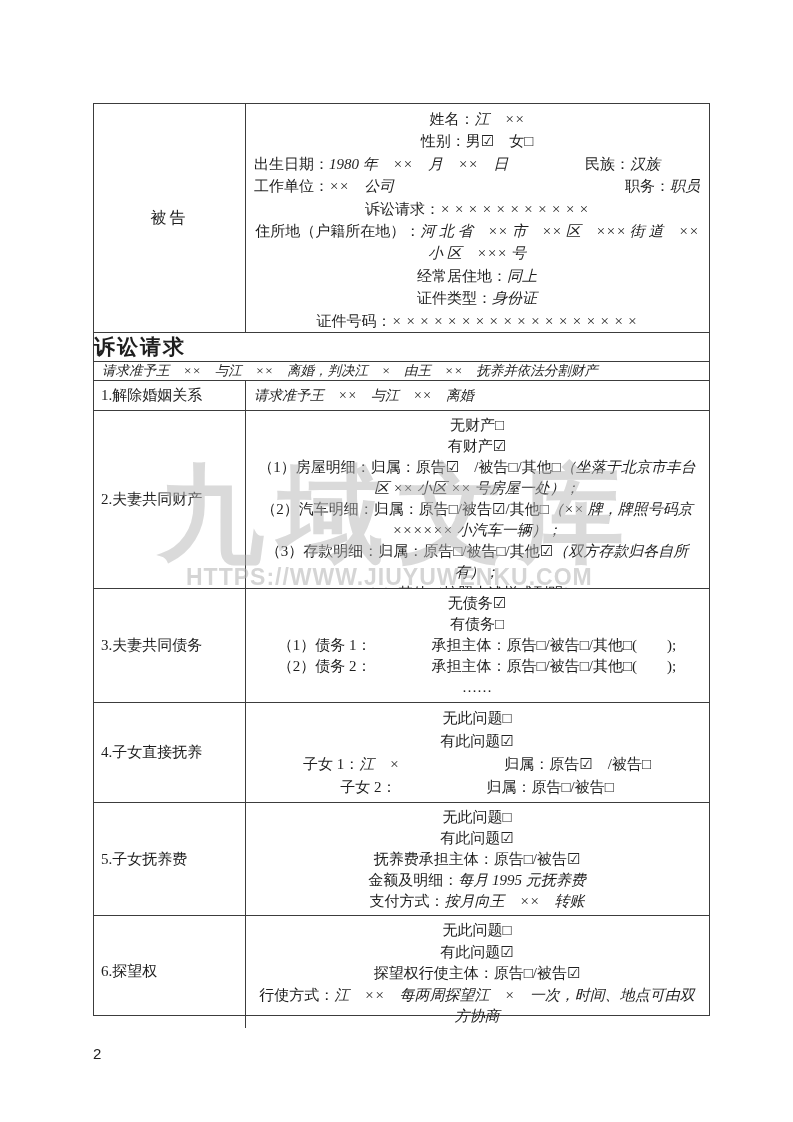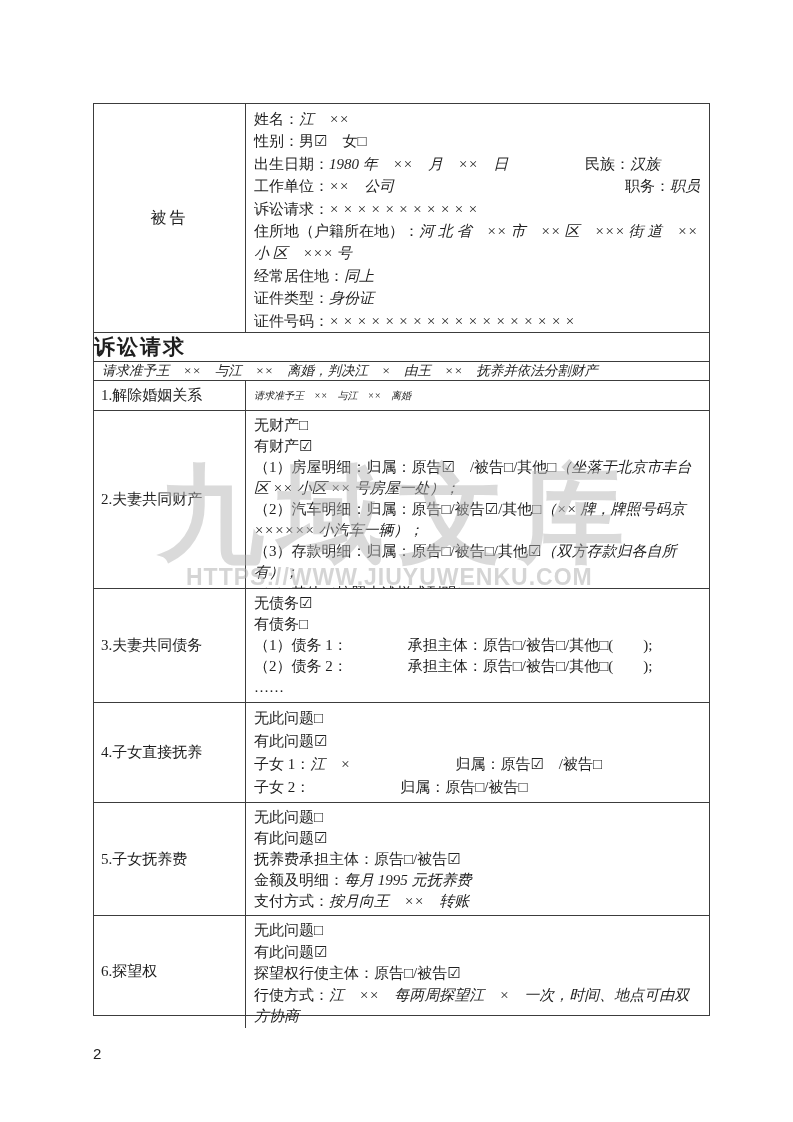--- a/index.html
+++ b/index.html
@@ -10,21 +10,21 @@
   .doc-table{
     position:absolute;left:93px;top:103px;width:617px;height:913px;
     border:1px solid #3c3c3c;box-sizing:border-box;
     display:flex;flex-direction:column;background:transparent;
   }
   .trow{display:flex;border-bottom:1px solid #3c3c3c;box-sizing:border-box;}
   .label-cell{
     width:152px;flex:0 0 152px;border-right:1px solid #3c3c3c;box-sizing:border-box;
     display:flex;align-items:center;padding-left:7px;font-size:15px;
   }
-  .content-cell{flex:1;padding:3px 9px 0 8px;font-size:15px;box-sizing:border-box;overflow:hidden;}
+  .content-cell{flex:1;padding:3px 9px 0 8px;font-size:15px;box-sizing:border-box;overflow:hidden;text-align:center;}
   
   .defendant{height:229px;}
   .defendant .label-cell{justify-content:center;padding-left:0;font-size:16px;letter-spacing:3px;}
   .defendant .content-cell{line-height:22.4px;padding-top:4px;}
   .defendant-line.split{display:flex;justify-content:space-between;gap:23px;}
   .defendant-line:nth-child(3) .right{margin-right:40px;}
   
   .header-row{
     height:33px;display:flex;align-items:center;
     font-weight:bold;font-size:21px;letter-spacing:2px;border-bottom:1px solid #3c3c3c;box-sizing:border-box;
@@ -35,21 +35,21 @@
   }
   
   #rows{display:flex;flex-direction:column;flex:1;}
   #rows .trow:nth-of-type(1){height:30px;font-family:Liberation Serif, serif;}
   #rows .trow:nth-of-type(2){height:178px;}
   #rows .trow:nth-of-type(3){height:114px;}
   #rows .trow:nth-of-type(4){height:100px;}
   #rows .trow:nth-of-type(5){height:113px;}
   #rows .trow:nth-of-type(6){flex:1;border-bottom:none;}
   #rows .content-cell{line-height:21px;padding-top:4px;}
-  #rows .trow:nth-of-type(1) .content-cell{display:flex;align-items:center;padding-top:0;font-size:10px;}
+  #rows .trow:nth-of-type(1) .content-cell{display:flex;align-items:center;padding-top:0;font-size:14px;}
   #rows .trow:nth-of-type(4) .content-cell{line-height:23px;}
   #rows .trow:nth-of-type(6) .content-cell{line-height:21.5px;}
   .kai{font-style:italic;}
   
   .wm{
     position:absolute;color:#b3b3b3;pointer-events:none;z-index:9;
     font-family:"Liberation Sans","DejaVu Sans",sans-serif;font-weight:bold;white-space:nowrap;
   }
   .wm-brand{left:158px;top:444px;font-size:106px;letter-spacing:14px;opacity:.48;}
   .wm-url{left:186px;top:564px;font-size:23px;letter-spacing:1px;opacity:.55;}

